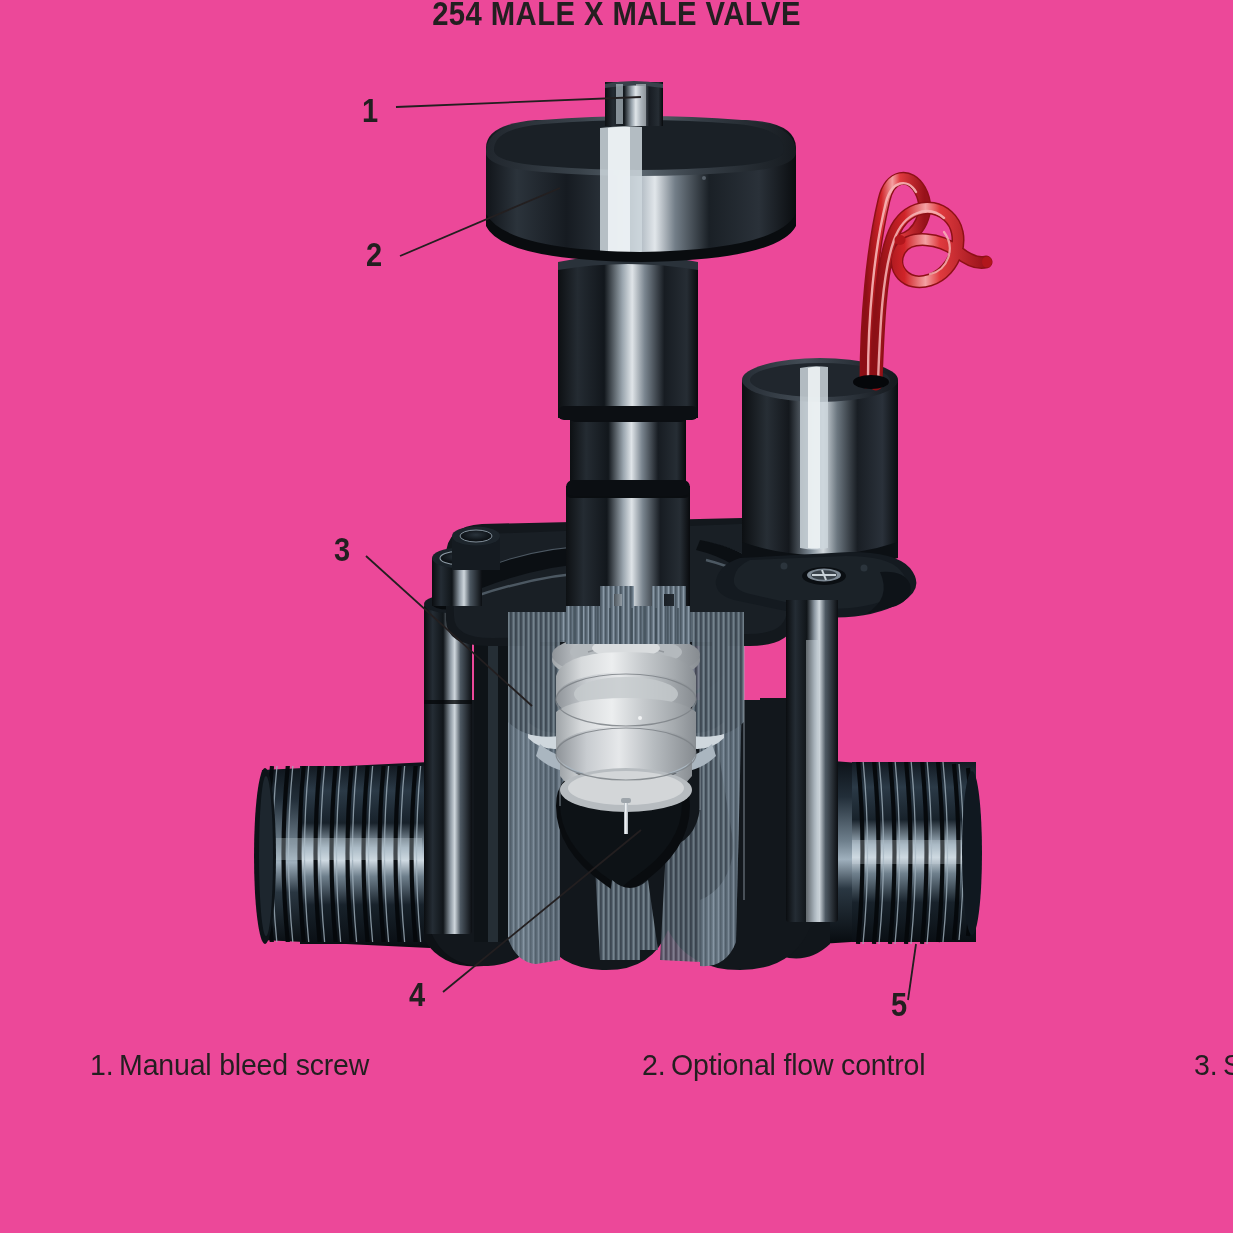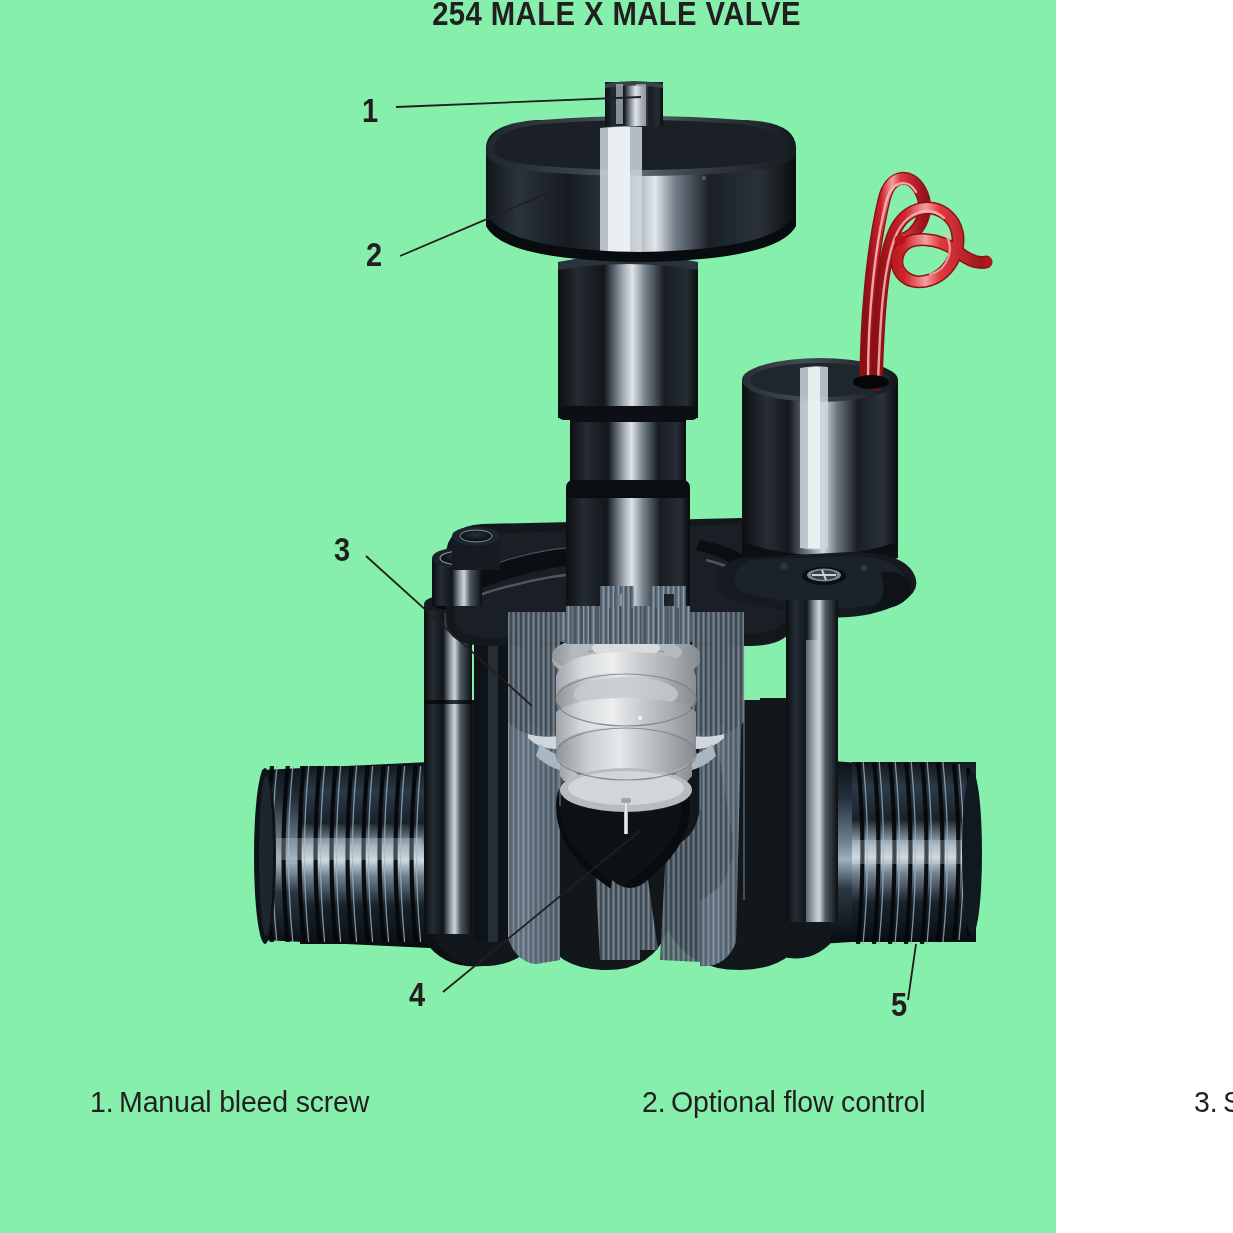--- a/index.html
+++ b/index.html
@@ -10,23 +10,23 @@
   body {
     width: 1233px;
     height: 1233px;
     font-family: "Liberation Sans", sans-serif;
     color: #231f20;
     overflow: hidden;
     position: relative;
   }
   #page {
     position: relative;
-    width: 1056px;
+    width: 1233px;
     height: 1233px;
-    background: #86efac;
+    background: #ec4899;
     text-decoration: underline;
   }
 
   
   .title {
     position: absolute;
     top: -6px;
     left: 0;
     width: 1233px;
     text-align: center;
@@ -59,21 +59,21 @@
     color: #231f20;
     transform: scaleX(0.88);
     transform-origin: left top;
     line-height: 1;
   }
 
   
   .legend {
     position: absolute;
     left: 90px;
-    top: 1085px;
+    top: 1048px;
     width: 1100px;
     display: grid;
     grid-template-columns: 552px 552px;
     grid-auto-rows: 62px;
     grid-auto-flow: column;
     align-items: start;
   }
   .legend-item {
     font-family: "Liberation Sans", sans-serif;
     font-size: 30px;

